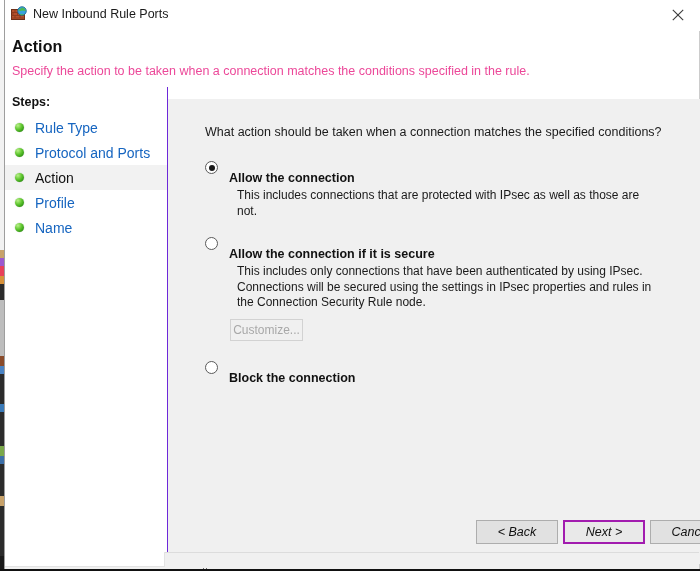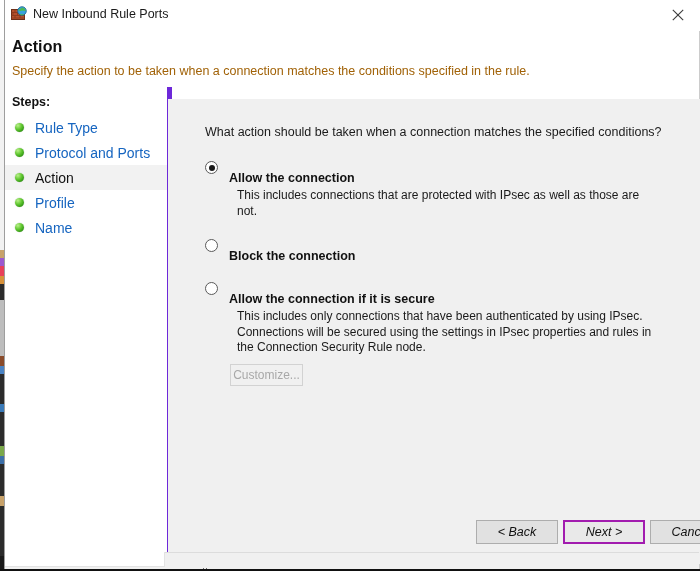--- a/index.html
+++ b/index.html
@@ -109,42 +109,42 @@
     left: 7px; top: 8px;
     font-size: 16px;
     font-weight: bold;
     color: #111111;
     letter-spacing: 0.1px;
   }
   #page-subheading {
     position: absolute;
     left: 7px; top: 34px;
     font-size: 12.5px;
-    color: #a16207;
+    color: #ec4899;
     white-space: nowrap;
   }
   #header-rule {
     position: absolute;
     left: 5px; top: 86px;
     width: 694px; height: 1px;
     background: #ffffff;
   }
 
   
   #body-area {
     position: absolute;
     left: 5px; top: 87px;
     width: 694px; height: 465px;
   }
   #sidebar {
     position: absolute;
     left: 0; top: 0;
     width: 162px; height: 465px;
     background: #ffffff;
-    border-right: 5px solid #6d28d9;
+    border-right: 1px solid #6d28d9;
   }
   #sidebar-title {
     position: absolute;
     left: 7px; top: 8px;
     font-size: 12.5px;
     font-weight: bold;
     color: #111111;
   }
   #steps-list {
     position: absolute;
@@ -407,38 +407,38 @@
       <div class="radio-group">
 
         <div class="radio-option">
           <div class="radio-row">
             <span class="radio-mark checked"></span>
             <span class="radio-label">Allow the connection</span>
           </div>
           <div class="radio-desc">This includes connections that are protected with IPsec as well as those are not.</div>
         </div>
 
-        <div class="radio-option" style="margin-top:18px;">
-          <div class="radio-row">
-            <span class="radio-mark"></span>
-            <span class="radio-label">Block the connection</span>
-          </div>
-        </div>
-
         <div class="radio-option" style="margin-top:16px;">
           <div class="radio-row">
             <span class="radio-mark"></span>
             <span class="radio-label">Allow the connection if it is secure</span>
           </div>
           <div class="radio-desc">This includes only connections that have been authenticated by using IPsec.  Connections will be secured using the settings in IPsec properties and rules in the Connection Security Rule node.</div>
           <div id="customize-button">
             <span>Customize...</span>
           </div>
         </div>
 
+        <div class="radio-option" style="margin-top:18px;">
+          <div class="radio-row">
+            <span class="radio-mark"></span>
+            <span class="radio-label">Block the connection</span>
+          </div>
+        </div>
+
       </div>
 
       <div id="footer-buttons">
         <div class="dialog-button">
           <span>&lt; Back</span>
         </div>
         <div class="dialog-button default-focus">
           <span>Next &gt;</span>
         </div>
         <div class="dialog-button">

